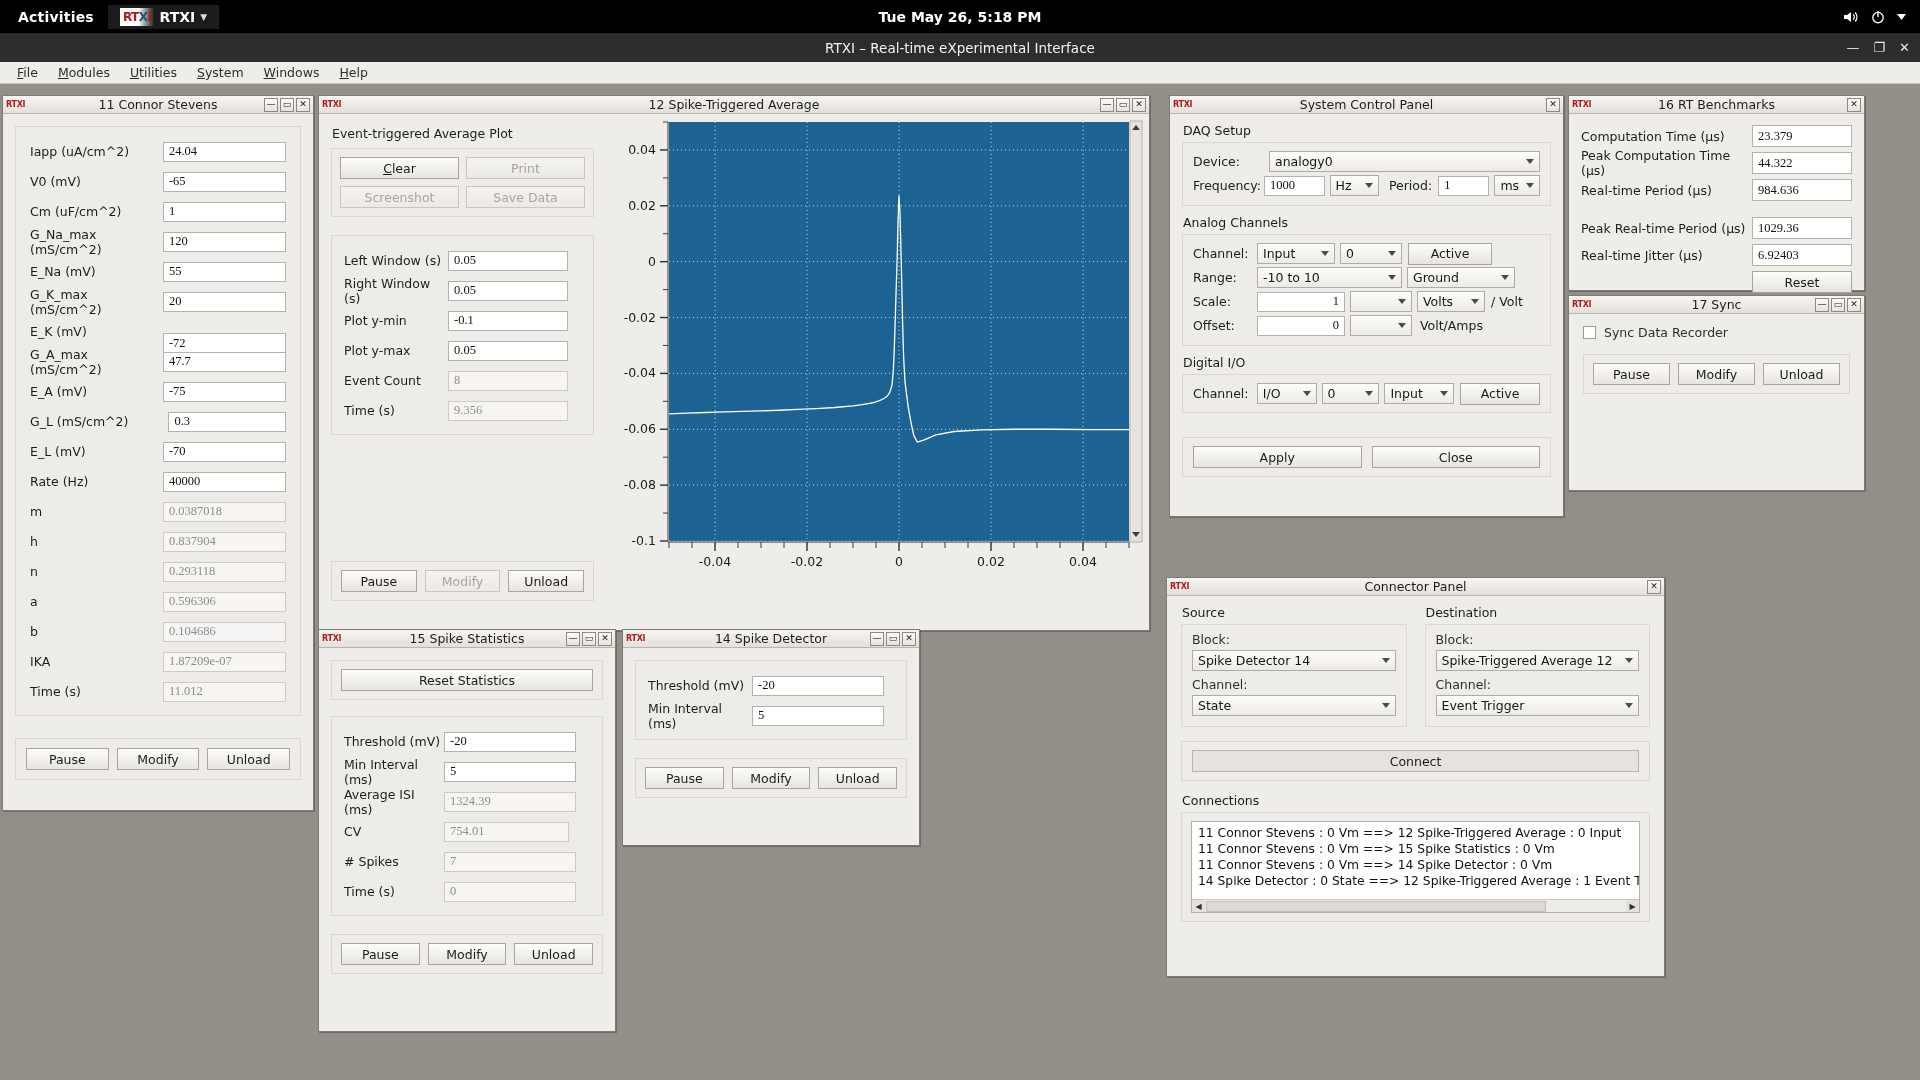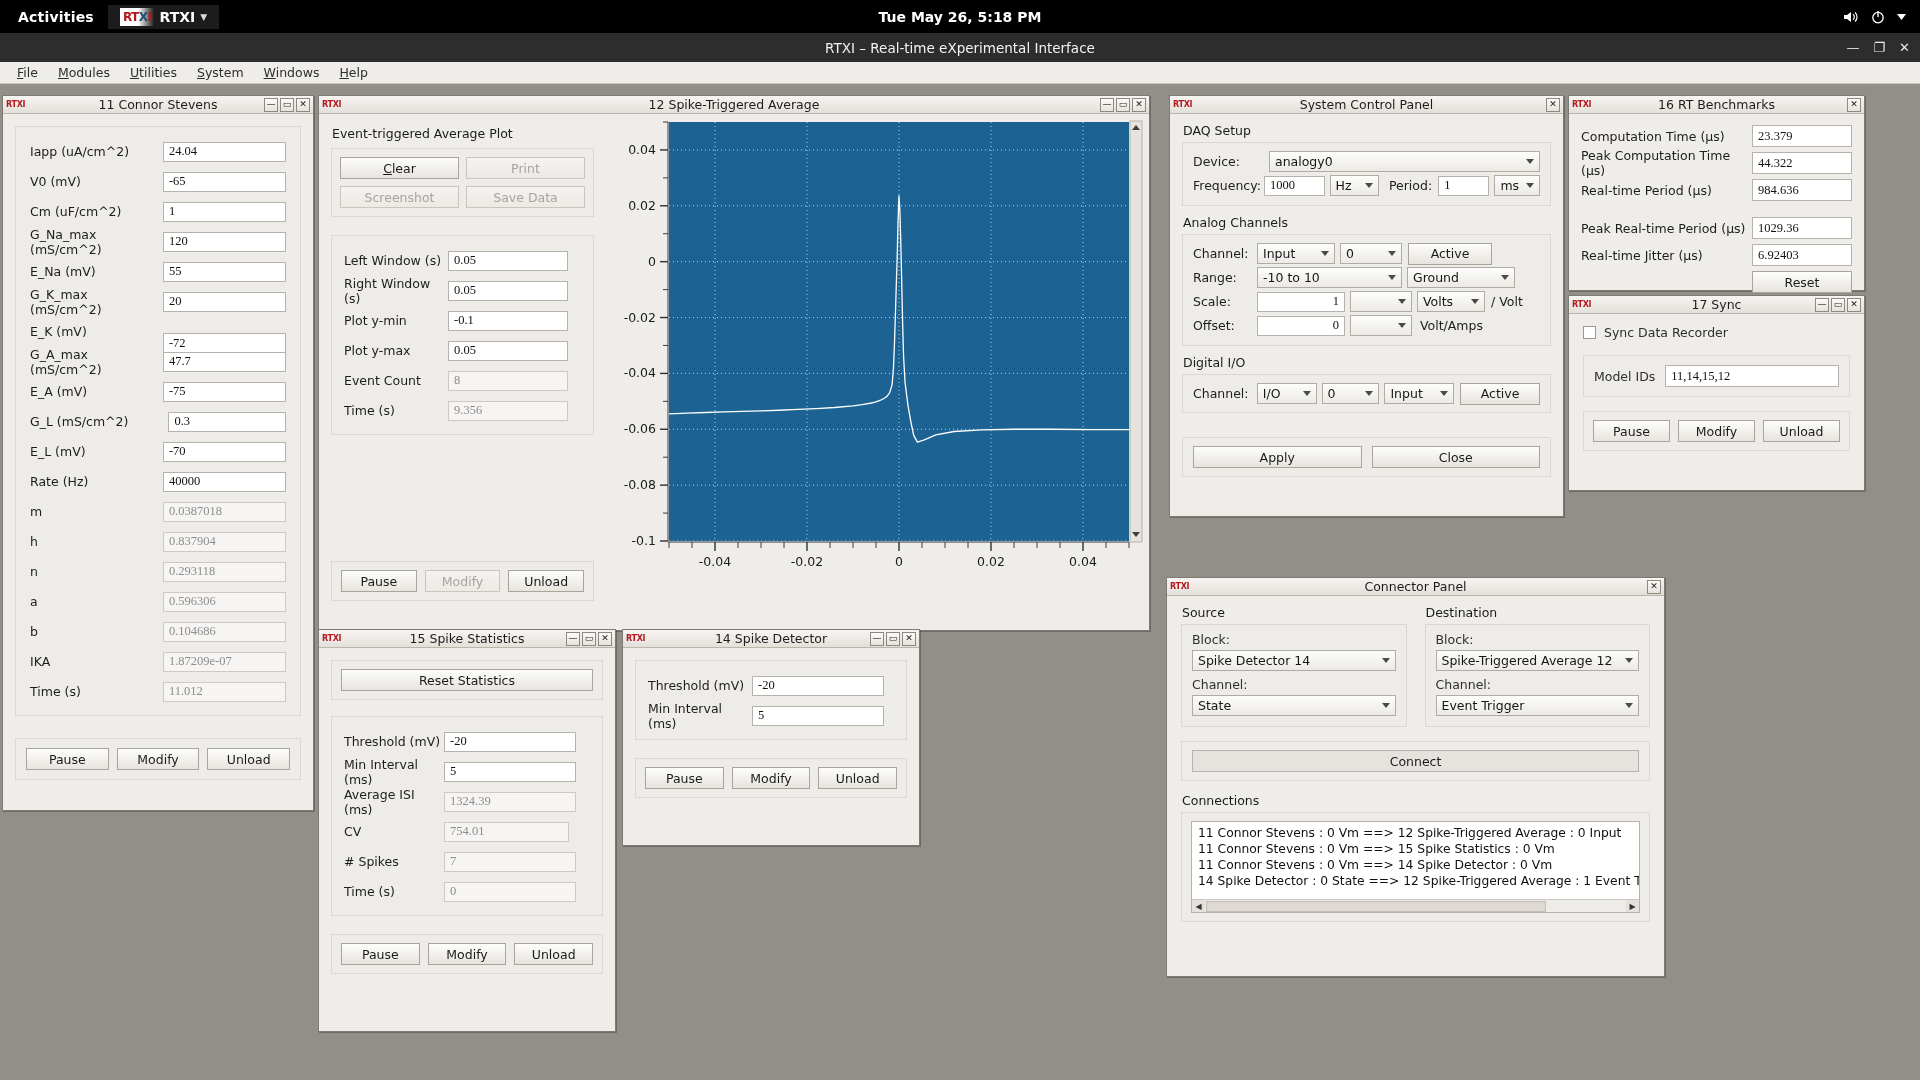--- a/index.html
+++ b/index.html
@@ -540,24 +540,20 @@
             <span class="wb">—</span>
             <span class="wb">▭</span>
             <span class="wb">✕</span>
           </span>
         </div>
         <div class="body" style="padding:11px 14px;">
           <div style="display:flex; align-items:center; gap:8px;">
             <span class="chk"></span>
             <span style="font-size:12.5px">Sync Data Recorder</span>
           </div>
-          <div class="gbox" style="margin-top:15px; padding:9px 10px; display:flex; align-items:center; gap:10px;">
-            <span style="font-size:12.5px">Model IDs</span>
-            <div class="fld" style="flex:1; height:22px">11,14,15,12</div>
-          </div>
           <div class="gbox" style="margin-top:14px; padding:8px 9px; display:flex; gap:8px;">
             <div class="btn" style="flex:1">Pause</div>
             <div class="btn" style="flex:1">Modify</div>
             <div class="btn" style="flex:1">Unload</div>
           </div>
         </div>
       </div>
 
       <div class="win" style="left:1166px; top:493px; width:499px; height:400px;">
         <div class="tbar">

